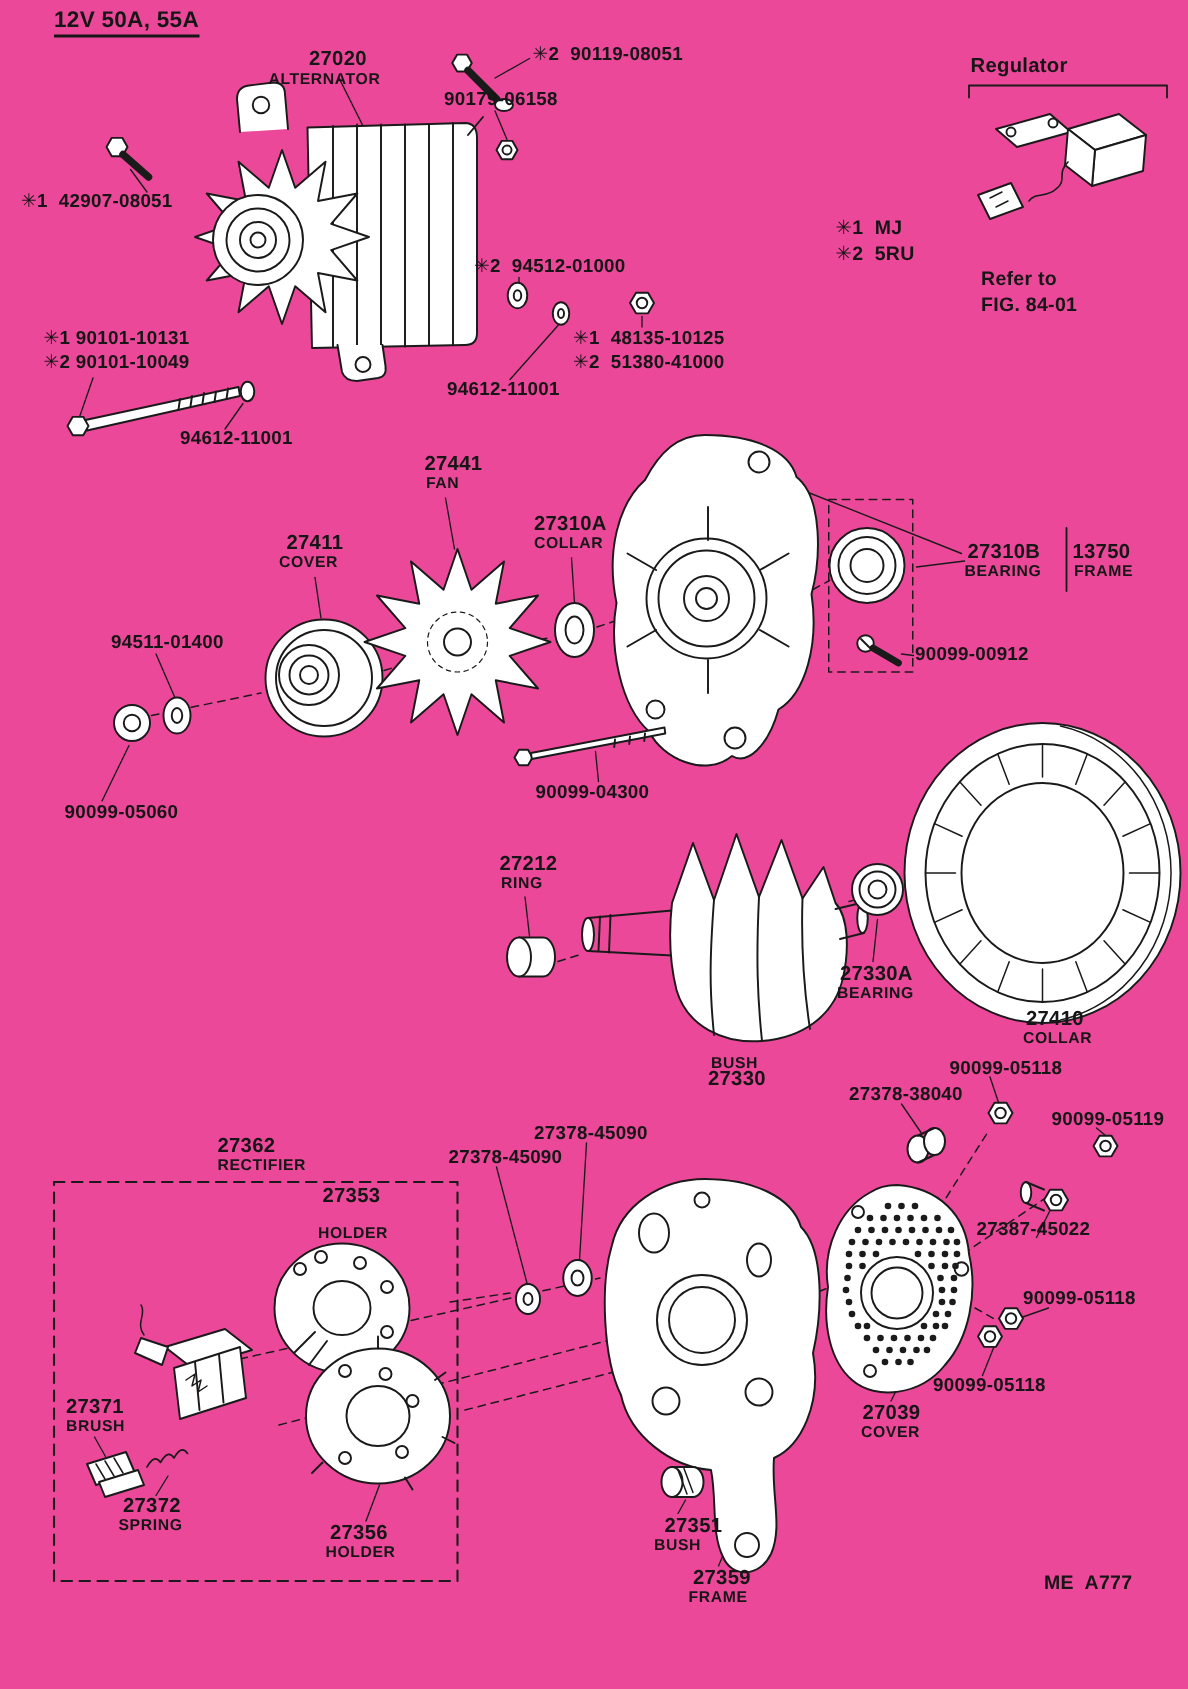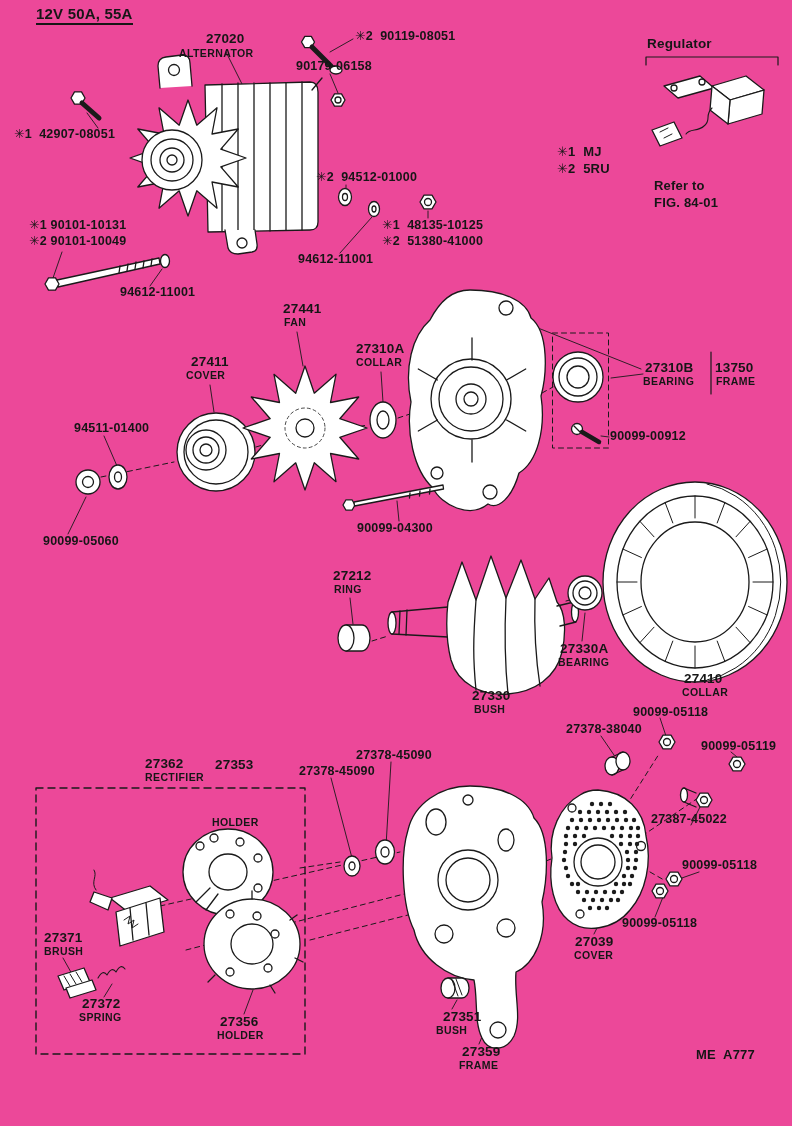--- a/index.html
+++ b/index.html
@@ -442,32 +442,32 @@
 <div class="lbl co" style="left:610px;top:430px">90099-00912</div>
 <div class="lbl co" style="left:43px;top:535px">90099-05060</div>
 <div class="lbl co" style="left:357px;top:522px">90099-04300</div>
 
 <div class="lbl num" style="left:333px;top:569px">27212</div>
 <div class="lbl sub" style="left:334px;top:584px">RING</div>
 <div class="lbl num" style="left:560px;top:642px">27330A</div>
 <div class="lbl sub" style="left:558px;top:657px">BEARING</div>
 <div class="lbl num" style="left:684px;top:672px">27410</div>
 <div class="lbl sub" style="left:682px;top:687px">COLLAR</div>
-<div class="lbl num" style="left:472px;top:689px">27330</div>
+<div class="lbl num" style="left:472px;top:712px">27330</div>
 <div class="lbl sub" style="left:474px;top:704px">BUSH</div>
 
 <div class="lbl co" style="left:633px;top:706px">90099-05118</div>
 <div class="lbl co" style="left:566px;top:723px">27378-38040</div>
 <div class="lbl co" style="left:701px;top:740px">90099-05119</div>
 <div class="lbl co" style="left:356px;top:749px">27378-45090</div>
 <div class="lbl co" style="left:299px;top:765px">27378-45090</div>
 
 <div class="lbl num" style="left:145px;top:757px">27362</div>
 <div class="lbl sub" style="left:145px;top:772px">RECTIFIER</div>
-<div class="lbl num" style="left:215px;top:758px">27353</div>
+<div class="lbl num" style="left:215px;top:790px">27353</div>
 <div class="lbl sub" style="left:212px;top:817px">HOLDER</div>
 
 <div class="lbl co" style="left:651px;top:813px">27387-45022</div>
 <div class="lbl co" style="left:682px;top:859px">90099-05118</div>
 <div class="lbl co" style="left:622px;top:917px">90099-05118</div>
 
 <div class="lbl num" style="left:44px;top:931px">27371</div>
 <div class="lbl sub" style="left:44px;top:946px">BRUSH</div>
 <div class="lbl num" style="left:82px;top:997px">27372</div>
 <div class="lbl sub" style="left:79px;top:1012px">SPRING</div>

